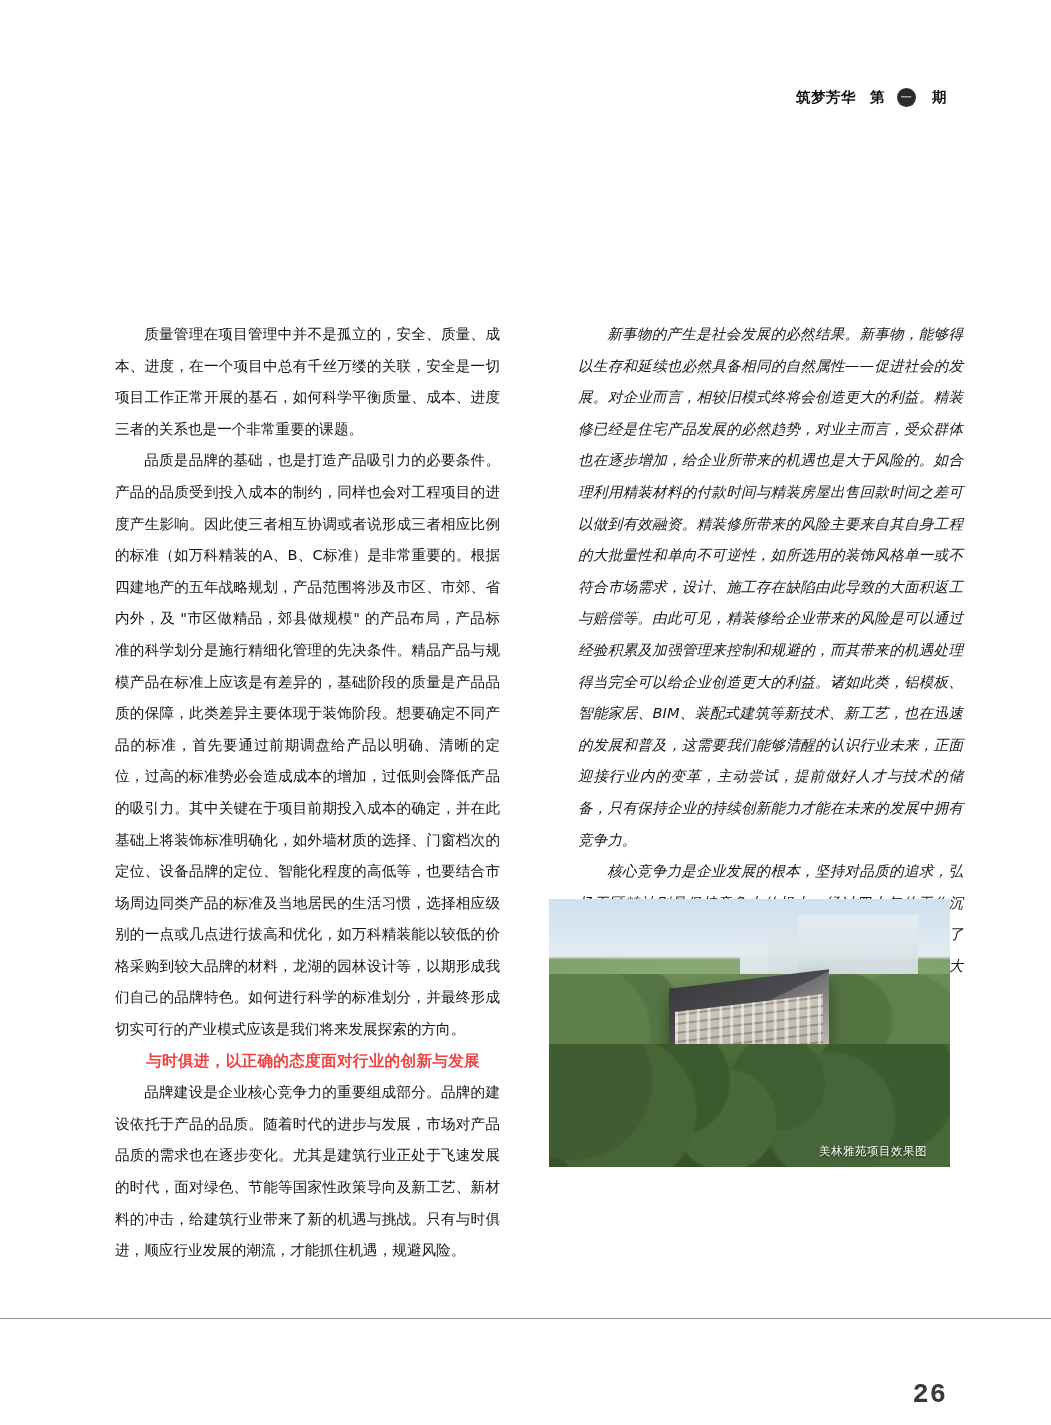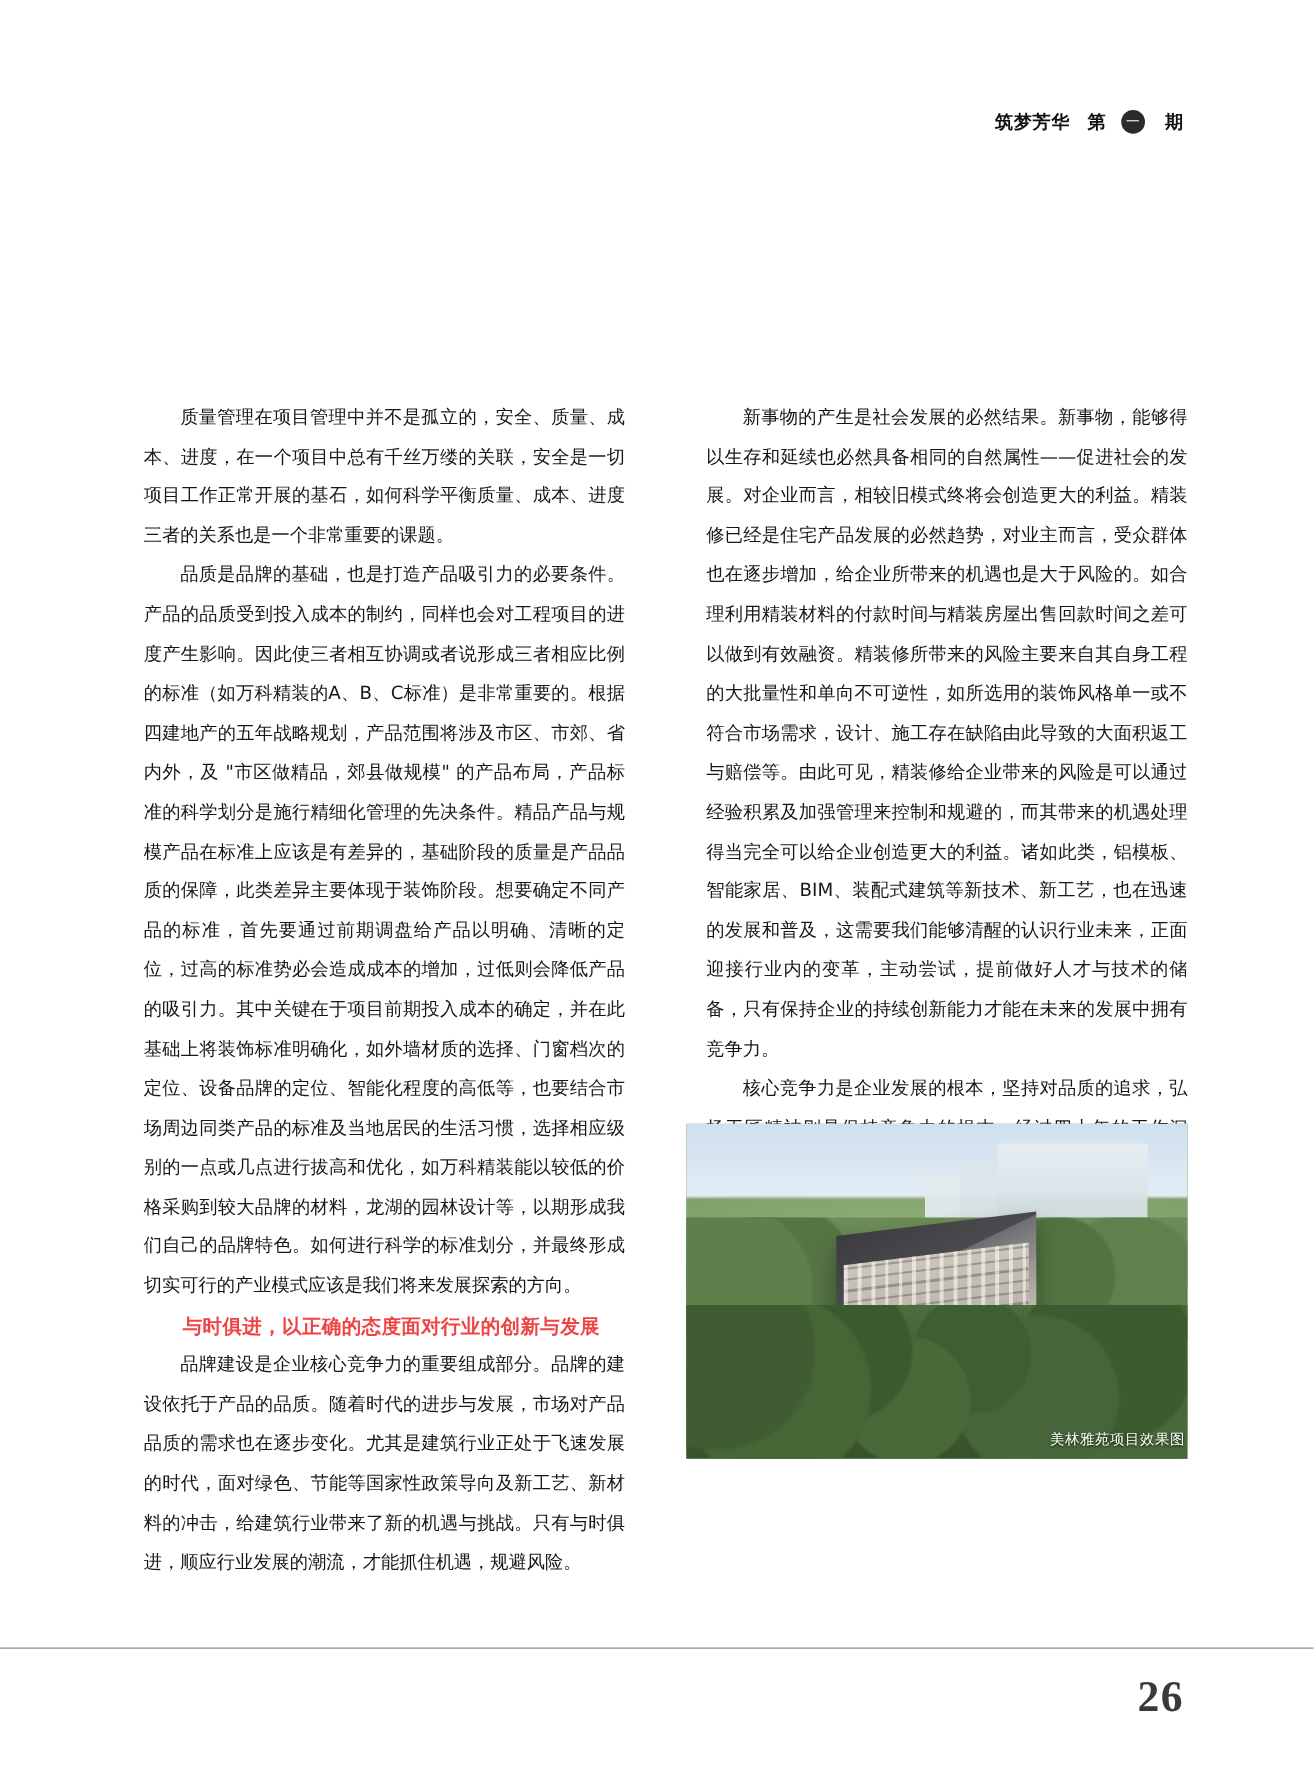--- a/index.html
+++ b/index.html
@@ -65,21 +65,22 @@
     line-height: 31.6px;
     text-align: justify;
     text-justify: inter-ideograph;
     color: #161616;
     font-family: "DejaVu Sans", sans-serif;
   }
   .col-left {
     left: 115px;
   }
   .col-right {
-    left: 565px;
+    left: 578px;
+    font-style: italic;
   }
 
   .col p {
     margin: 0;
     text-indent: 2em;
   }
 
   .subhead {
     margin: 20px 0 2px 0;
     font-size: 15.6px;
@@ -182,46 +183,46 @@
   .fig-bldg-low2 {
     position: absolute;
     left: 22%; top: 64%;
     width: 18%; height: 12%;
     background: linear-gradient(155deg, #3a3a3e 0%, #585860 40%, #cdc7bd 100%);
     transform: skewY(-9deg);
     box-shadow: 0 6px 12px rgba(0,0,0,.3);
   }
   .fig-caption {
     position: absolute;
-    right: 2px;
+    right: 23px;
     bottom: 8px;
     color: #ffffff;
     font-size: 11.5px;
     letter-spacing: .5px;
     text-shadow: 0 1px 2px rgba(0,0,0,.8);
     font-family: Liberation Serif, serif;
   }
 
   
   .footer-rule {
     position: absolute;
     left: 0;
     top: 1318px;
     width: 1051px;
     height: 1px;
     background: #8e8e8e;
   }
   .page-number {
     position: absolute;
     right: 104px;
-    top: 1338px;
-    font-size: 35px;
+    top: 1380px;
+    font-size: 27px;
     font-weight: bold;
     color: #3a3a3a;
-    font-family: Liberation Serif, serif;
+    font-family: Liberation Mono, monospace;
     letter-spacing: 1px;
   }
 </style>
 </head>
 <body>
 
 <div class="page">
 
   <div class="header">
     <span class="brand">筑梦芳华</span>

